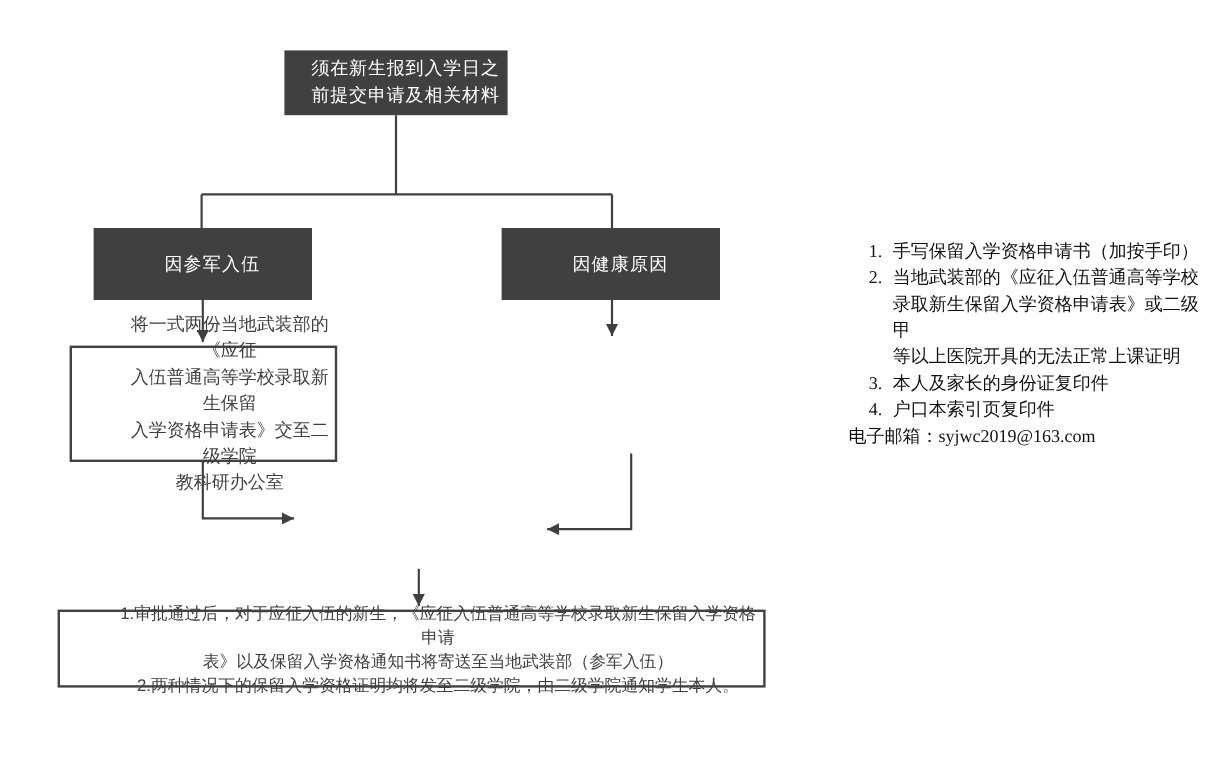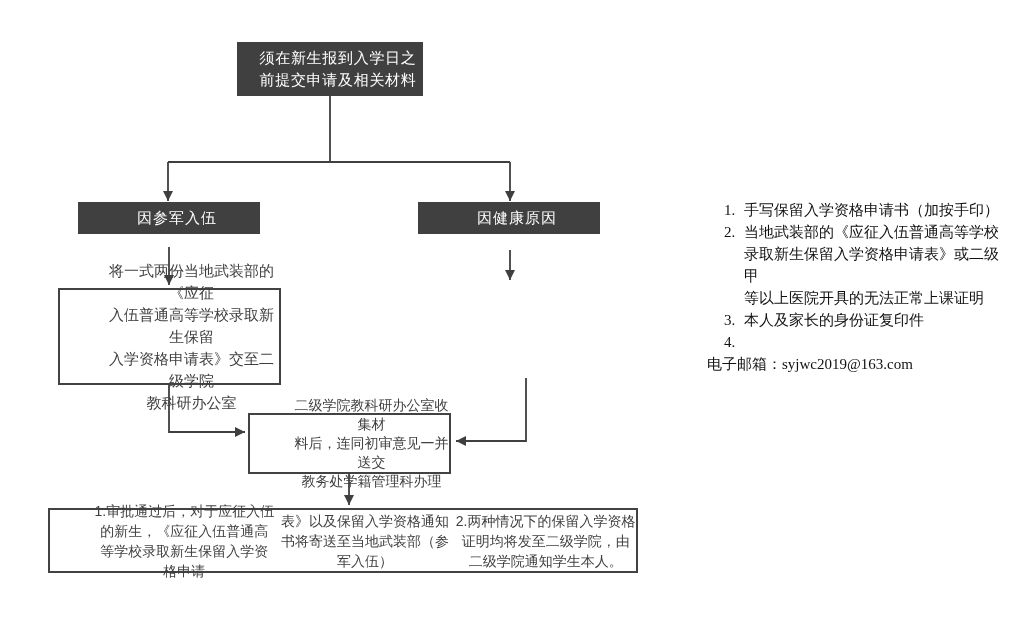--- a/index.html
+++ b/index.html
@@ -33,41 +33,41 @@
     color: #ffffff;
     display: flex;
     align-items: center;
     justify-content: center;
     text-align: center;
     white-space: pre-line;
     box-sizing: border-box;
     padding-left: 16px;
   }
   .start  { left: 237px; top: 42px;  width: 186px; height: 54px; font-size: 15px; line-height: 22px; letter-spacing: 0.7px; }
-  .branch { top: 202px; width: 182px; height: 32px; font-size: 15px; letter-spacing: 1px; }
+  .branch { top: 190px; width: 182px; height: 60px; font-size: 15px; letter-spacing: 1px; }
   .branch-left  { left: 78px; }
   .branch-right { left: 418px; text-align: center; }
   
   .wbox {
     position: absolute;
     background: #ffffff;
     border: 2px solid #424242;
     color: #3f3f3f;
     display: flex;
     align-items: center;
     justify-content: center;
     text-align: center;
     white-space: pre-line;
     box-sizing: border-box;
     padding-left: 44px;
   }
   .detail-left  { left: 58px;  top: 288px; width: 223px; height: 97px; font-size: 15px; line-height: 22px; }
   .detail-right { left: 429px; top: 283px; width: 195px; height: 95px; font-size: 15px; line-height: 22px; }
   .collect      { left: 248px; top: 413px; width: 203px; height: 61px; font-size: 14px; line-height: 19px; }
-  .result       { left: 48px;  top: 508px; width: 590px; height: 65px; font-size: 14px; line-height: 20px; }
+  .result       { left: 48px;  top: 508px; width: 590px; height: 65px; font-size: 14px; line-height: 20px; flex-direction: column; }
   .result div { width: 100%; text-align: center; }
   
   .panel {
     position: absolute;
     left: 707px;
     top: 199px;
     width: 302px;
     font-family: "Liberation Serif", serif;
     font-size: 15px;
     line-height: 22px;
@@ -114,25 +114,20 @@
   </div>
 
   <div class="wbox detail-left">
     <span>将一式两份当地武装部的《应征
 入伍普通高等学校录取新生保留
 入学资格申请表》交至二级学院
 教科研办公室</span>
   </div>
 
 
-  <div class="wbox collect">
-    <span>二级学院教科研办公室收集材
-料后，连同初审意见一并送交
-教务处学籍管理科办理</span>
-  </div>
 
   <div class="wbox result">
     <div>1.审批通过后，对于应征入伍的新生，《应征入伍普通高等学校录取新生保留入学资格申请</div>
     <div>表》以及保留入学资格通知书将寄送至当地武装部（参军入伍）</div>
     <div>2.两种情况下的保留入学资格证明均将发至二级学院，由二级学院通知学生本人。</div>
   </div>
 
   <div class="panel">
     <div class="item">
       <span class="num">1.</span>
@@ -143,17 +138,18 @@
       <span class="txt">当地武装部的《应征入伍普通高等学校
 录取新生保留入学资格申请表》或二级甲
 等以上医院开具的无法正常上课证明</span>
     </div>
     <div class="item">
       <span class="num">3.</span>
       <span class="txt">本人及家长的身份证复印件</span>
     </div>
     <div class="item">
       <span class="num">4.</span>
+      <span class="txt">户口本索引页复印件</span>
     </div>
     <div class="contact-email">电子邮箱：syjwc2019@163.com</div>
   </div>
 
 </div>
 
 </body></html>

